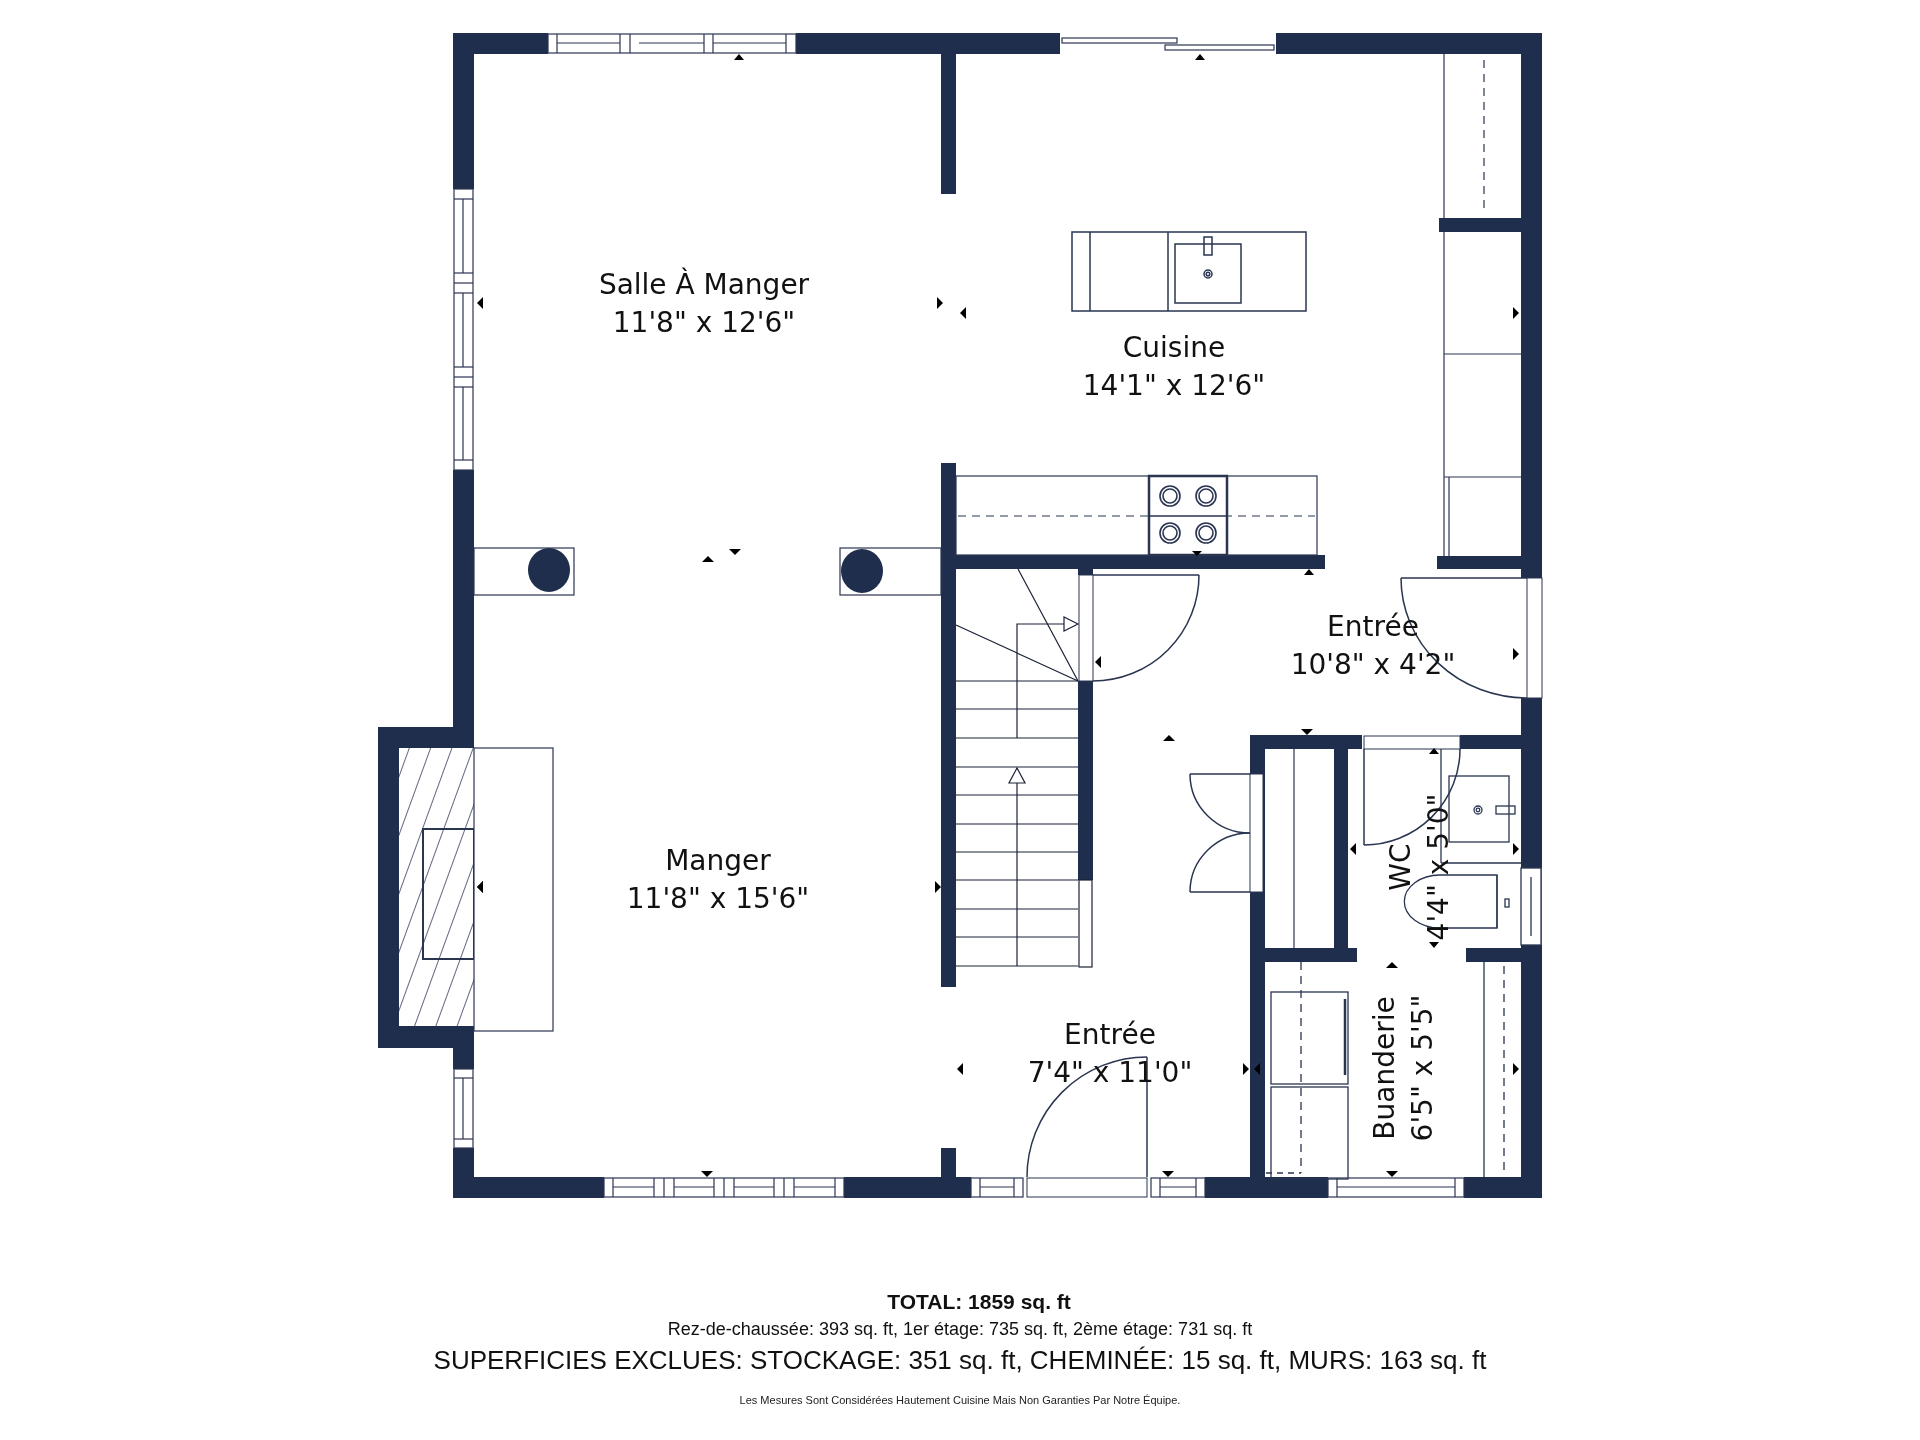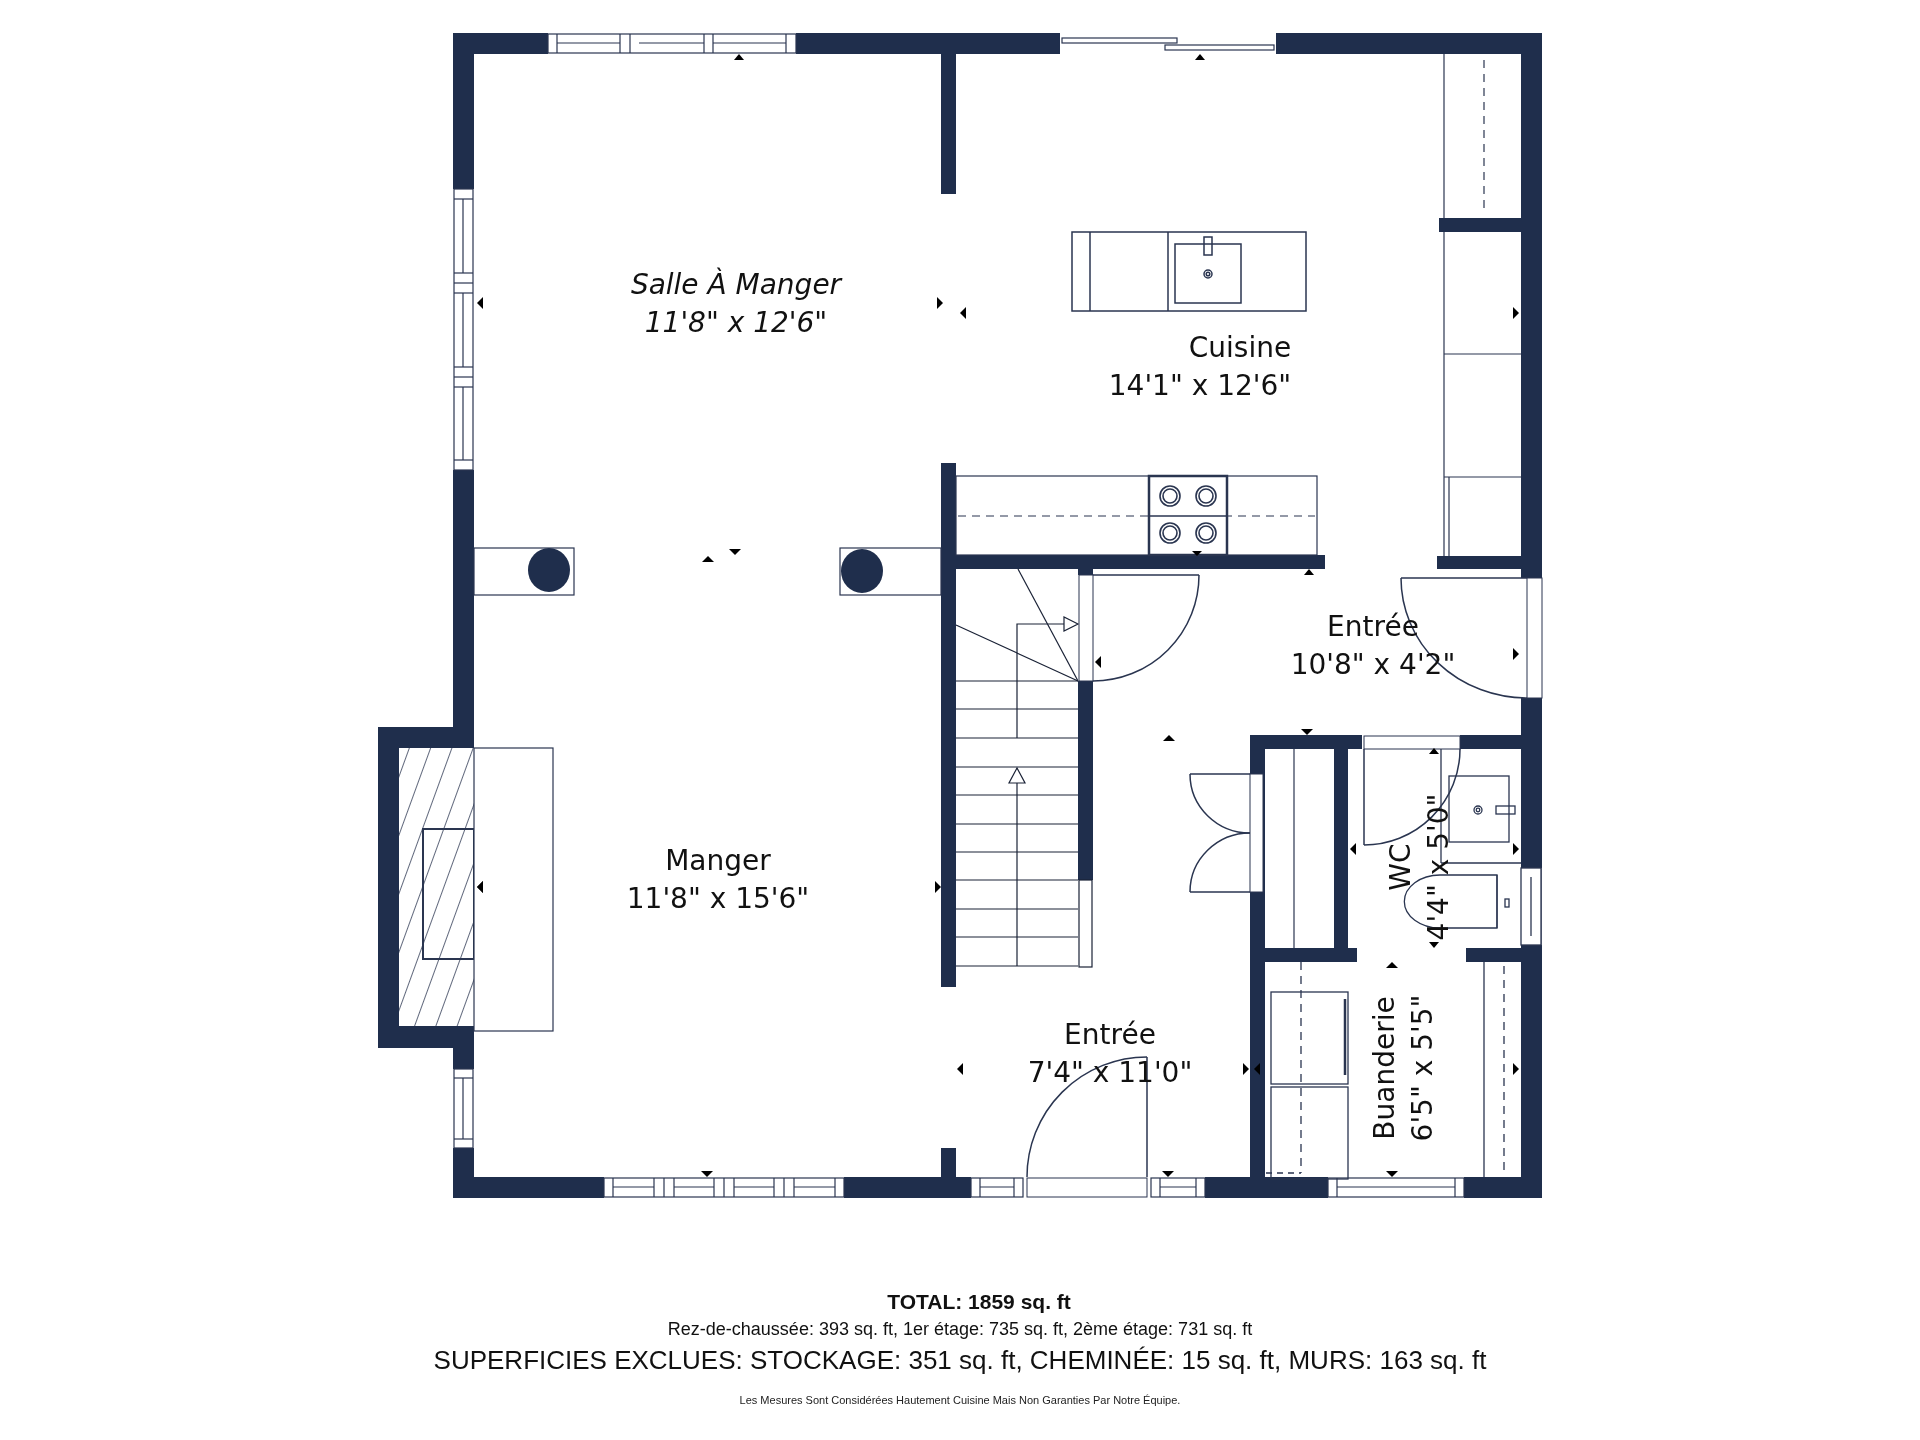--- a/index.html
+++ b/index.html
@@ -299,25 +299,25 @@
     <polygon points="957,1069 963,1063 963,1075"></polygon>
     <polygon points="1249,1069 1243,1063 1243,1075"></polygon>
     <polygon points="1254,1069 1260,1063 1260,1075"></polygon>
     <polygon points="1519,1069 1513,1063 1513,1075"></polygon>
     <polygon points="1162,1171 1168,1177 1174,1171"></polygon>
     <polygon points="701,1171 707,1177 713,1171"></polygon>
     <polygon points="477,887 483,881 483,893"></polygon>
   </g>
 </svg>
 
-<div class="room-label" style="left:736px; top:266px;font-style:italic;">
+<div class="room-label" style="left:704px; top:266px;">
   <span>Salle À Manger</span>
   <span class="dim">11'8" x 12'6"</span>
 </div>
-<div class="room-label" style="left:1200px; top:329px;text-align:right;">
+<div class="room-label" style="left:1174px; top:329px;">
   <span>Cuisine</span>
   <span class="dim">14'1" x 12'6"</span>
 </div>
 <div class="room-label" style="left:1373px; top:608px;">
   <span>Entrée</span>
   <span class="dim">10'8" x 4'2"</span>
 </div>
 <div class="room-label" style="left:718px; top:842px;">
   <span>Manger</span>
   <span class="dim">11'8" x 15'6"</span>

